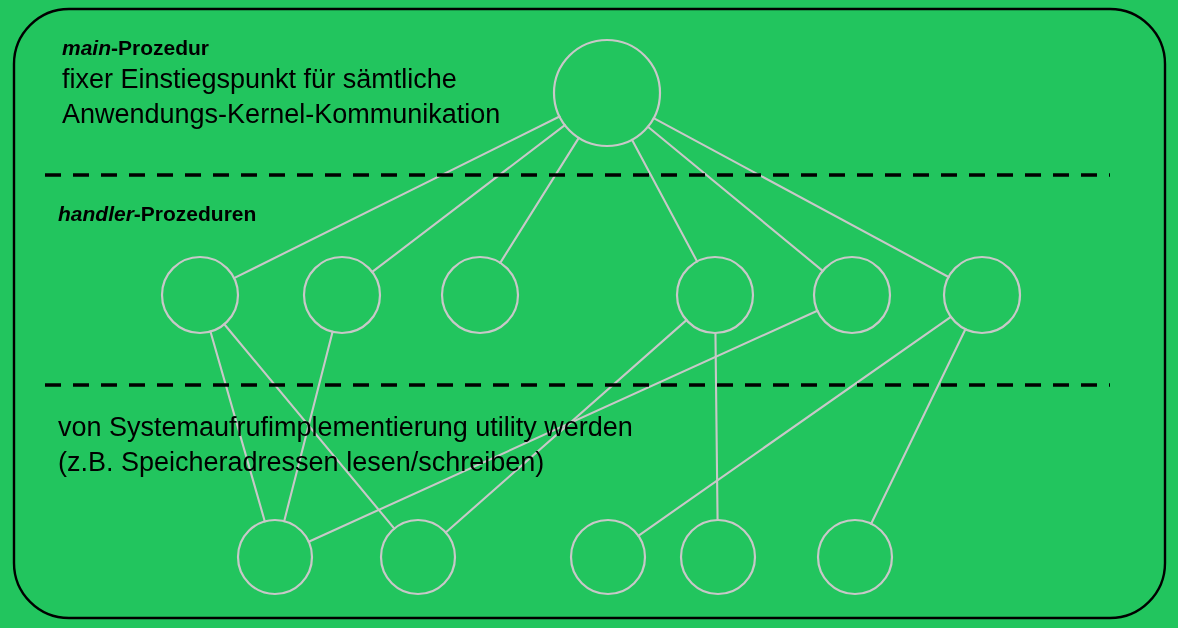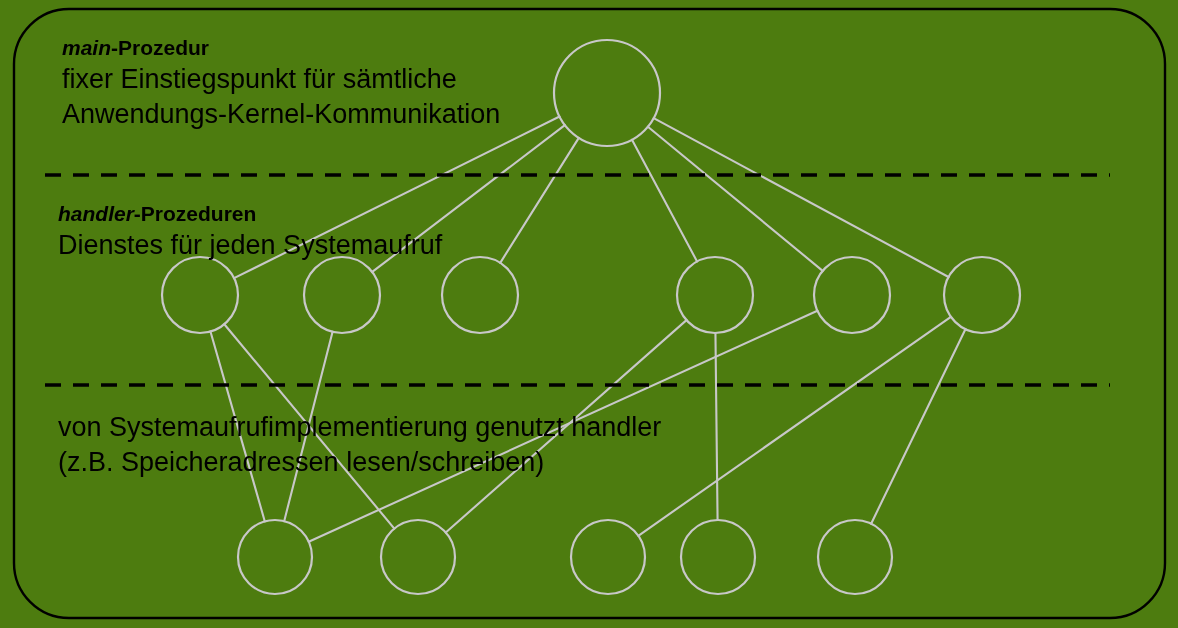--- a/index.html
+++ b/index.html
@@ -1,21 +1,21 @@
 <!DOCTYPE html>
 <html><head>
 <meta charset="utf-8">
 <style>
   html,body{margin:0;padding:0;background:#ffffff;}
   body{font-family:"Liberation Sans",sans-serif;}
   #stage{
     position:relative;
     width:1178px;
     height:628px;
-    background:#4d7c0f;
+    background:#22c55e;
     overflow:hidden;
   }
   #diagram-svg{
     position:absolute;
     left:0; top:0;
     width:1178px;
     height:628px;
   }
   .text-block{
     position:absolute;
@@ -92,21 +92,20 @@
       <span class="em">main</span><span>-Prozedur</span>
     </div>
     <div class="tb-line">fixer Einstiegspunkt für sämtliche</div>
     <div class="tb-line">Anwendungs-Kernel-Kommunikation</div>
   </div>
 
   <div class="text-block" id="block-handler">
     <div class="tb-title">
       <span class="em">handler</span><span>-Prozeduren</span>
     </div>
-    <div class="tb-line">Dienstes für jeden Systemaufruf</div>
   </div>
 
   <div class="text-block" id="block-utility">
-    <div class="tb-line">von Systemaufrufimplementierung genutzt handler</div>
+    <div class="tb-line">von Systemaufrufimplementierung utility werden</div>
     <div class="tb-line">(z.B. Speicheradressen lesen/schreiben)</div>
   </div>
 
 </div>
 
 </body></html>

